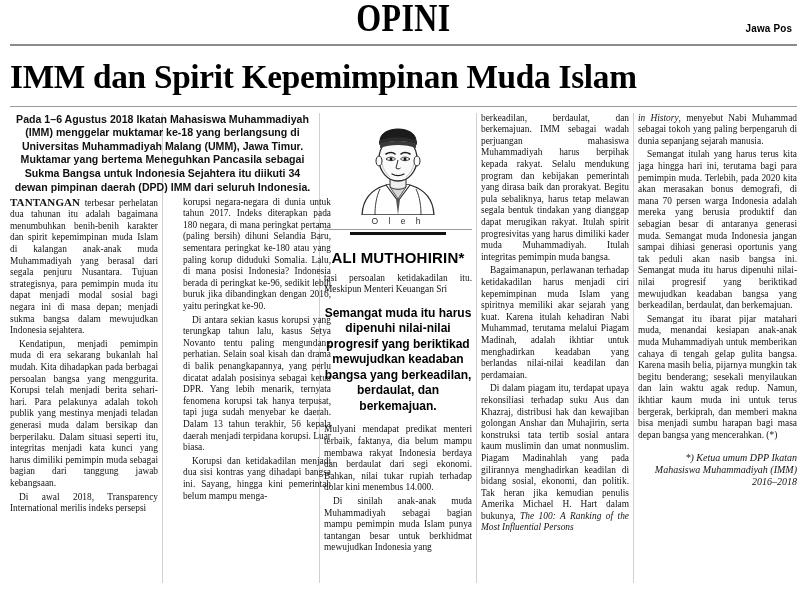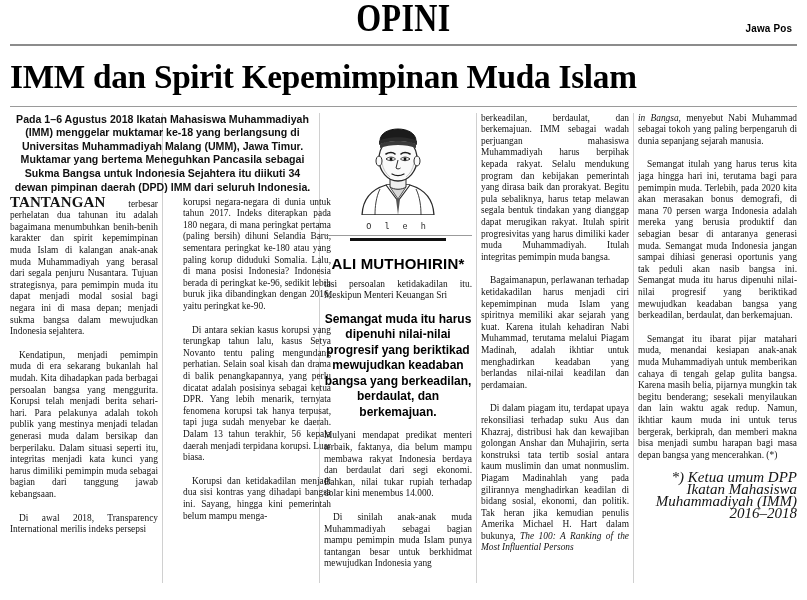--- a/index.html
+++ b/index.html
@@ -104,25 +104,25 @@
     margin: 0;
     font-size: 9.4px;
     line-height: 11.6px;
     text-align: justify;
     text-indent: 9px;
     color: #141414;
     font-family: "Liberation Serif", "DejaVu Serif", serif;
     hyphens: auto;
   }
   p.body.no-indent { text-indent: 0; }
-  p.body + p.body { margin-top: 12px; }
+  p.body + p.body { margin-top: 2px; }
 
   .lead-cap {
     font-weight: bold;
-    font-size: 15px;
+    font-size: 11px;
     letter-spacing: 0.1px;
     margin-top: 11px;
   }
 
   .italic { font-style: italic; }
 
   
   .intro {
     position: absolute;
     left: 0px;
@@ -142,25 +142,25 @@
     text-align: center;
     padding-top: 2px;
   }
   .portrait {
     width: 96px;
     height: 100px;
     margin: 0 auto;
     display: block;
   }
   .oleh {
-    font-family: Liberation Mono, monospace;
+    font-family: Liberation Sans, sans-serif;
     font-size: 8.5px;
     letter-spacing: 4px;
     color: #2a2a2a;
-    margin-top: 7px;
+    margin-top: 1px;
   }
   .author-rule-outer {
     height: 1px;
     background: #9b9b9b;
     margin: 3px 0 0 0;
   }
   .author-rule-inner {
     height: 3px;
     background: #111;
     width: 96px;
@@ -184,21 +184,21 @@
     text-align: center;
     color: #000;
     margin: 10px 0 10px 0;
   }
 
   
   .credit {
     margin-top: 11px;
     font-family: "Liberation Serif", "DejaVu Serif", serif;
     font-style: italic;
-    font-size: 15px;
+    font-size: 10px;
     line-height: 11.8px;
     text-align: right;
     color: #141414;
   }
 </style>
 </head>
 <body>
 
 <div class="masthead">
   <div class="masthead-title">OPINI</div>
@@ -287,19 +287,19 @@
     <p class="body">Di sinilah anak-anak muda Muhammadiyah sebagai bagian mampu pemimpin muda Islam punya tantangan besar untuk berkhidmat mewujudkan Indonesia yang</p>
   </div>
 
   <div class="col col-4">
     <p class="body no-indent">berkeadilan, berdaulat, dan berkemajuan. IMM sebagai wadah perjuangan mahasiswa Muhammadiyah harus berpihak kepada rakyat. Selalu mendukung program dan kebijakan pemerintah yang dirasa baik dan prorakyat. Begitu pula sebaliknya, harus tetap melawan segala bentuk tindakan yang dianggap dapat merugikan rakyat. Itulah spirit progresivitas yang harus dimiliki kader muda Muhammadiyah. Itulah integritas pemimpin muda bangsa.</p>
     <p class="body">Bagaimanapun, perlawanan terhadap ketidakadilan harus menjadi ciri kepemimpinan muda Islam yang spiritnya memiliki akar sejarah yang kuat. Karena itulah kehadiran Nabi Muhammad, terutama melalui Piagam Madinah, adalah ikhtiar untuk menghadirkan keadaban yang berlandas nilai-nilai keadilan dan perdamaian.</p>
     <p class="body"><span>Di dalam piagam itu, terdapat upaya rekonsiliasi terhadap suku Aus dan Khazraj, distribusi hak dan kewajiban golongan Anshar dan Muhajirin, serta konstruksi tata tertib sosial antara kaum muslimin dan umat nonmuslim. Piagam Madinahlah yang pada gilirannya menghadirkan keadilan di bidang sosial, ekonomi, dan politik. Tak heran jika kemudian penulis Amerika Michael H. Hart dalam bukunya, </span><span class="italic">The 100: A Ranking of the Most Influential Persons</span></p>
   </div>
 
   <div class="col col-5">
-    <p class="body no-indent"><span class="italic">in Bangsa</span><span>, menyebut Nabi Muhammad sebagai tokoh yang paling berpengaruh di dunia sepanjang sejarah manusia.</span></p>
+    <p class="body no-indent"><span class="italic">in History</span><span>, menyebut Nabi Muhammad sebagai tokoh yang paling berpengaruh di dunia sepanjang sejarah manusia.</span></p>
     <p class="body">Semangat itulah yang harus terus kita jaga hingga hari ini, terutama bagi para pemimpin muda. Terlebih, pada 2020 kita akan merasakan bonus demografi, di mana 70 persen warga Indonesia adalah mereka yang berusia produktif dan sebagian besar di antaranya generasi muda. Semangat muda Indonesia jangan sampai dihiasi generasi oportunis yang tak peduli akan nasib bangsa ini. Semangat muda itu harus dipenuhi nilai-nilai progresif yang beriktikad mewujudkan keadaban bangsa yang berkeadilan, berdaulat, dan berkemajuan.</p>
     <p class="body">Semangat itu ibarat pijar matahari muda, menandai kesiapan anak-anak muda Muhammadiyah untuk memberikan cahaya di tengah gelap gulita bangsa. Karena masih belia, pijarnya mungkin tak begitu benderang; sesekali menyilaukan dan lain waktu agak redup. Namun, ikhtiar kaum muda ini untuk terus bergerak, berkiprah, dan memberi makna bisa menjadi sumbu harapan bagi masa depan bangsa yang mencerahkan. (*)</p>
     <div class="credit">*) Ketua umum DPP Ikatan Mahasiswa Muhammadiyah (IMM) 2016–2018</div>
   </div>
 
 </div>
 
 </body></html>

